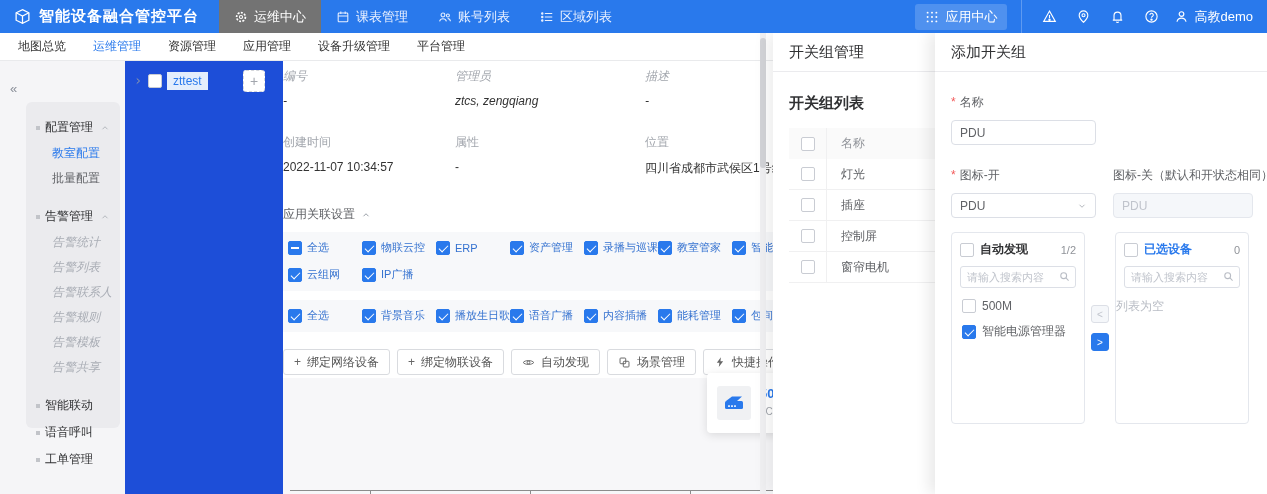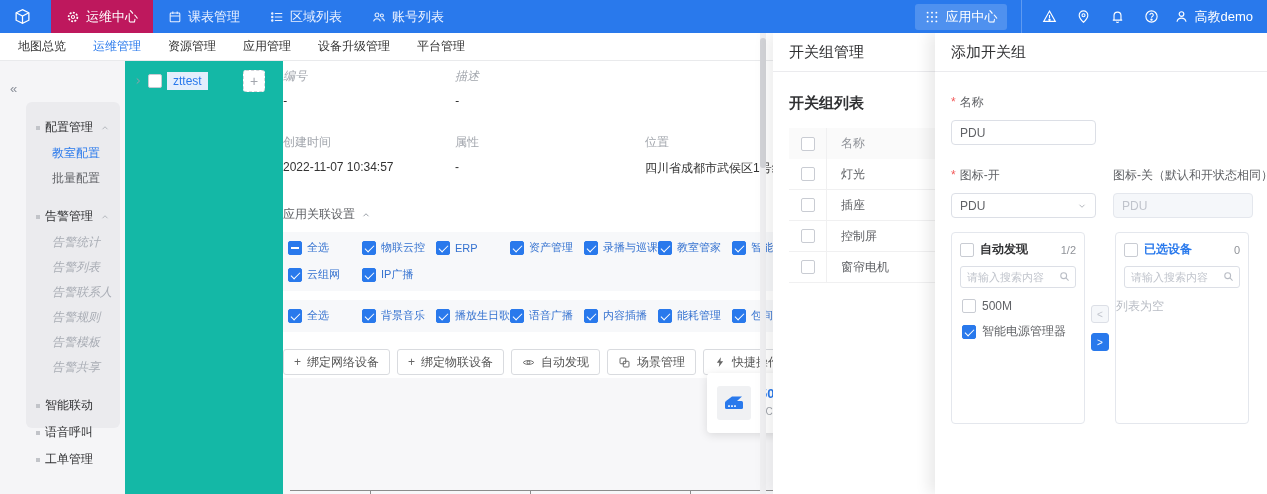--- a/index.html
+++ b/index.html
@@ -6,21 +6,21 @@
   html,body { width:1267px; height:494px; }
   body { font-family:"Liberation Sans","DejaVu Sans",sans-serif; position:relative; background:#fff; overflow:hidden; color:#333; }
   svg { display:block; }
 
   
   .topbar { position:absolute; left:0; top:0; width:1267px; height:33px; background:#2979EC; display:flex; align-items:center; z-index:10; }
   .brand { display:flex; align-items:center; gap:8px; padding:0 20px 0 14px; color:#fff; }
   .brand-title { font-size:15px; font-weight:bold; letter-spacing:1px; }
   .topnav { display:flex; height:33px; align-items:stretch; }
   .nav-item { display:flex; align-items:center; gap:6px; color:#eaf1ff; font-size:13px; padding:0 15px; cursor:pointer; }
-  .nav-item.active { background:#be185d; color:#fff; }
+  .nav-item.active { background:#737373; color:#fff; }
   .topbar-right { margin-left:auto; display:flex; align-items:center; height:33px; }
   .app-tile { display:flex; align-items:center; gap:6px; color:#fff; font-size:13px; background:rgba(255,255,255,.18); border-radius:3px; padding:4px 10px; margin-right:14px; }
   .tb-divider { width:1px; height:33px; background:rgba(255,255,255,.25); margin-right:10px; }
   .tb-icon { width:34px; display:flex; justify-content:center; color:#fff; cursor:pointer; }
   .tb-user { display:flex; align-items:center; gap:5px; color:#fff; font-size:13px; padding:0 14px 0 6px; cursor:pointer; }
 
   
   .tabbar { position:absolute; left:0; top:33px; width:1267px; height:28px; background:#fff; border-bottom:1px solid #e9eaec; display:flex; align-items:center; gap:27px; padding-left:18px; z-index:1; }
   .tab { font-size:12px; color:#333; cursor:pointer; }
   .tab.active { color:#2979EC; }
@@ -33,21 +33,21 @@
   .mgroup .bullet { width:4px; height:4px; background:#c2c4c9; }
   .mgroup .grow { flex:1; }
   .mchild { padding:4px 0 4px 18px; color:#606266; cursor:pointer; }
   .mchild.active { color:#2979EC; }
   .mchild.dim { color:#a9adb5;font-style:italic; }
   .mleaf { display:flex; align-items:center; gap:5px; color:#303133; padding:5px 2px; cursor:pointer; }
   .mleaf .bullet { width:4px; height:4px; background:#c2c4c9; }
   .gap12 { height:12px; }
 
   
-  .treecol { position:absolute; left:125px; top:61px; bottom:0; width:158px; background:#14b8a6; }
+  .treecol { position:absolute; left:125px; top:61px; bottom:0; width:158px; background:#1d4ed8; }
   .tree-row { display:flex; align-items:center; gap:5px; padding:11px 0 0 8px; }
   .chip { background:#e4eefc; color:#2979EC; font-size:12px; padding:2px 6px; }
   .plus-btn { position:absolute; left:118px; top:9px; width:22px; height:22px; border:1px dashed #d4d6da; border-radius:3px; color:#a2a6ad; font-size:14px; line-height:20px; text-align:center; cursor:pointer; background:#fff; }
 
   
   .detail { position:absolute; left:283px; top:61px; bottom:0; width:490px; background:#fff; overflow:hidden; }
   .frow { display:flex; }
   .fcol0 { width:172px; } .fcol1 { width:190px; } .fcol2 { width:128px; }
   .flabel { font-size:12px; color:#a2a6ad; }
   .fvalue { font-size:12px; color:#333; margin-top:9px; white-space:nowrap; }
@@ -123,61 +123,62 @@
 <body>
 
 <div class="topbar">
   <div class="brand">
     <span>
       <svg width="17" height="17" viewBox="0 0 16 16" fill="none" stroke="#fff" stroke-width="1.2">
           <path d="M8 1.5 L14 4.5 V11.5 L8 14.5 L2 11.5 V4.5 Z"></path>
           <path d="M2 4.5 L8 7.5 L14 4.5 M8 7.5 V14.5"></path>
         </svg>
     </span>
+    <span class="brand-title">智能设备融合管控平台</span>
   </div>
   <div class="topnav">
     <div class="nav-item active">
       <span>
           <svg width="14" height="14" viewBox="0 0 16 16" fill="none" stroke="currentColor">
             <circle cx="8" cy="8" r="5" stroke-width="2" stroke-dasharray="2.2 1.6"></circle>
             <circle cx="8" cy="8" r="1.8" stroke-width="1.2"></circle>
           </svg>
         </span>
       <span>运维中心</span>
     </div>
     <div class="nav-item">
       <span>
           <svg width="14" height="14" viewBox="0 0 16 16" fill="none" stroke="currentColor" stroke-width="1.2">
             <rect x="2.5" y="3.5" width="11" height="10" rx="1"></rect>
             <path d="M5.5 1.8 V4.5 M10.5 1.8 V4.5 M2.5 6.8 H13.5"></path>
           </svg>
         </span>
       <span>课表管理</span>
+    </div>
+    <div class="nav-item">
+      <span>
+          <svg width="14" height="14" viewBox="0 0 16 16" fill="none" stroke="currentColor" stroke-width="1.2">
+            <circle cx="5.7" cy="5.7" r="2.2"></circle>
+            <path d="M1.8 13 a4 4 0 0 1 7.8 0"></path>
+            <circle cx="11.3" cy="6.2" r="1.7"></circle>
+            <path d="M11 9.6 a3.4 3.4 0 0 1 3.2 3.2"></path>
+          </svg>
+        </span>
+      <span>账号列表</span>
     </div>
     <div class="nav-item">
       <span>
           <svg width="14" height="14" viewBox="0 0 16 16" fill="none" stroke="currentColor" stroke-width="1.2">
             <path d="M5.5 4 H14 M5.5 8 H14 M5.5 12 H14"></path>
             <circle cx="2.6" cy="4" r="0.8" fill="currentColor"></circle>
             <circle cx="2.6" cy="8" r="0.8" fill="currentColor"></circle>
             <circle cx="2.6" cy="12" r="0.8" fill="currentColor"></circle>
           </svg>
         </span>
       <span>区域列表</span>
-    </div>
-    <div class="nav-item">
-      <span>
-          <svg width="14" height="14" viewBox="0 0 16 16" fill="none" stroke="currentColor" stroke-width="1.2">
-            <circle cx="5.7" cy="5.7" r="2.2"></circle>
-            <path d="M1.8 13 a4 4 0 0 1 7.8 0"></path>
-            <circle cx="11.3" cy="6.2" r="1.7"></circle>
-            <path d="M11 9.6 a3.4 3.4 0 0 1 3.2 3.2"></path>
-          </svg>
-        </span>
-      <span>账号列表</span>
     </div>
   </div>
   <div class="topbar-right">
     <div class="app-tile">
       <span>
           <svg width="14" height="14" viewBox="0 0 16 16" fill="currentColor">
             <circle cx="3" cy="3" r="1.1"></circle>
             <circle cx="8" cy="3" r="1.1"></circle>
             <circle cx="13" cy="3" r="1.1"></circle>
             <circle cx="3" cy="8" r="1.1"></circle>
@@ -295,20 +296,24 @@
     <span class="chip">zttest</span>
   </div>
   <div class="plus-btn">+</div>
 </div>
 
 <div class="detail">
   <div class="frow r1">
     <div class="fcol0">
         <div class="flabel">编号</div>
         <div class="fvalue">-</div>
+      </div>
+    <div class="fcol1">
+        <div class="flabel">管理员</div>
+        <div class="fvalue">ztcs, zengqiang</div>
       </div>
     <div class="fcol2">
         <div class="flabel">描述</div>
         <div class="fvalue">-</div>
       </div>
   </div>
   <div class="frow r2">
     <div class="fcol0">
         <div class="flabel">创建时间</div>
         <div class="fvalue">2022-11-07 10:34:57</div>

